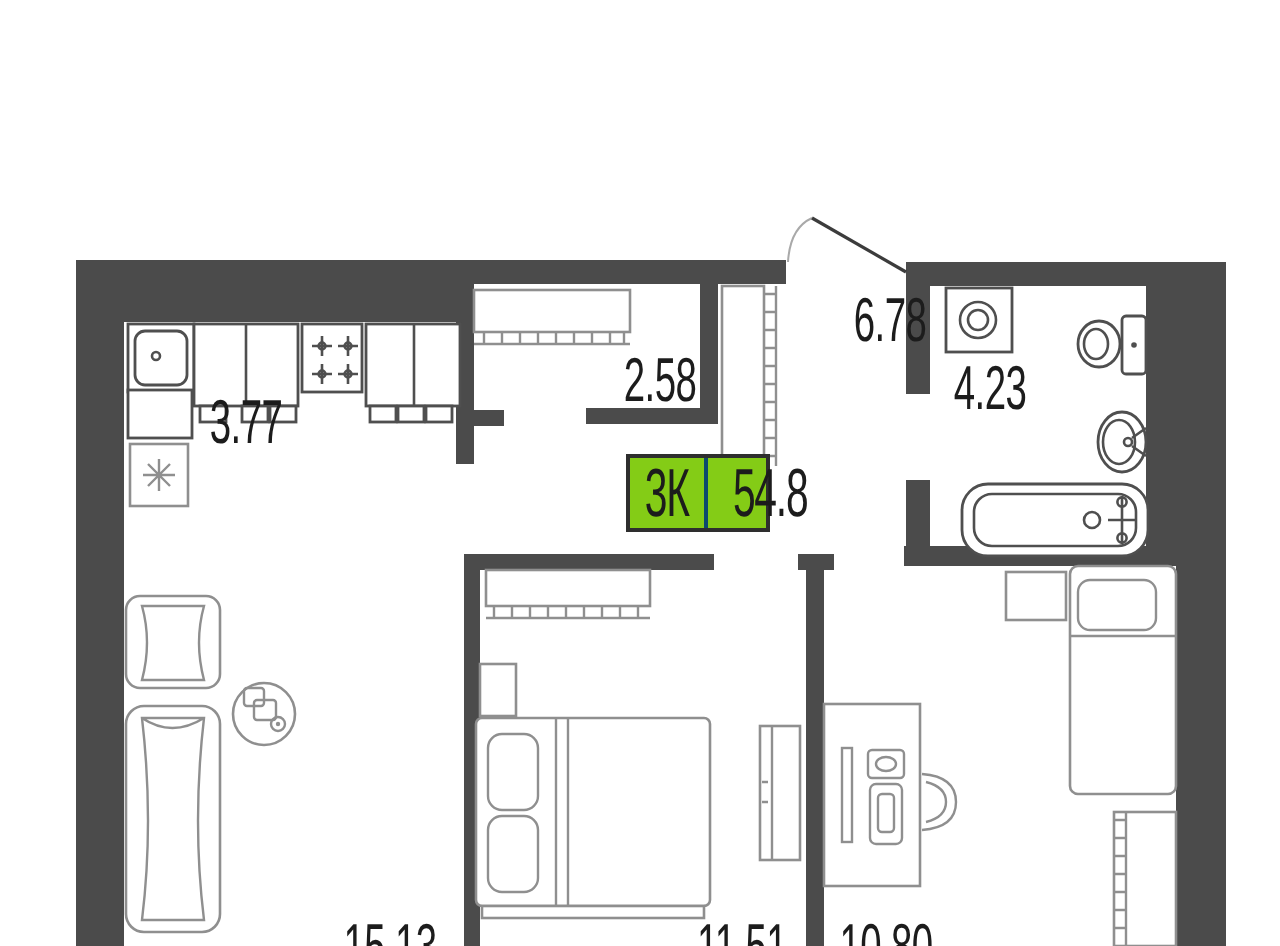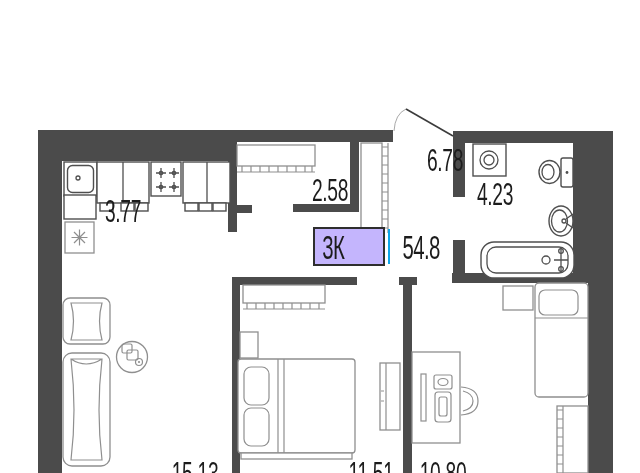--- a/index.html
+++ b/index.html
@@ -19,27 +19,27 @@
   .ltl{fill:none;stroke:var(--furniture_line,#8f8f8f);stroke-width:1.2;}
   .arc{fill:none;stroke:#a9a9a9;stroke-width:1;}
   .leaf{stroke:#3c3c3c;stroke-width:1.6;}
   
   .lbl{
     position:absolute;color:var(--text,#1c1c1c);font-size:31px;line-height:1;
     transform:translate(-50%,-50%) scaleX(.62);white-space:nowrap;letter-spacing:-.5px;
   }
   .badge{
     position:absolute;left:313px;top:227px;width:72px;height:39px;
-    background:#c4b5fd;border:2px solid #2e2e2e;display:flex;box-sizing:border-box;
+    background:#84cc16;border:2px solid #2e2e2e;display:flex;box-sizing:border-box;
   }
   .badge-cell{
     flex:0 0 37.5%;display:flex;align-items:center;justify-content:center;
     color:var(--text,#1c1c1c);font-size:34px;line-height:1;
   }
-  .badge-cell.area{flex:1;border-left:2px solid #0ea5e9;margin-left:36px;}
+  .badge-cell.area{flex:1;border-left:2px solid #0c4a6e;}
   .badge-cell>span{display:inline-block;transform:scaleX(.6);letter-spacing:-1px;}
 </style>
 </head>
 <body>
 
 <div class="plan">
 
 <svg width="640" height="473" viewBox="0 0 640 473">
 
   <g>

